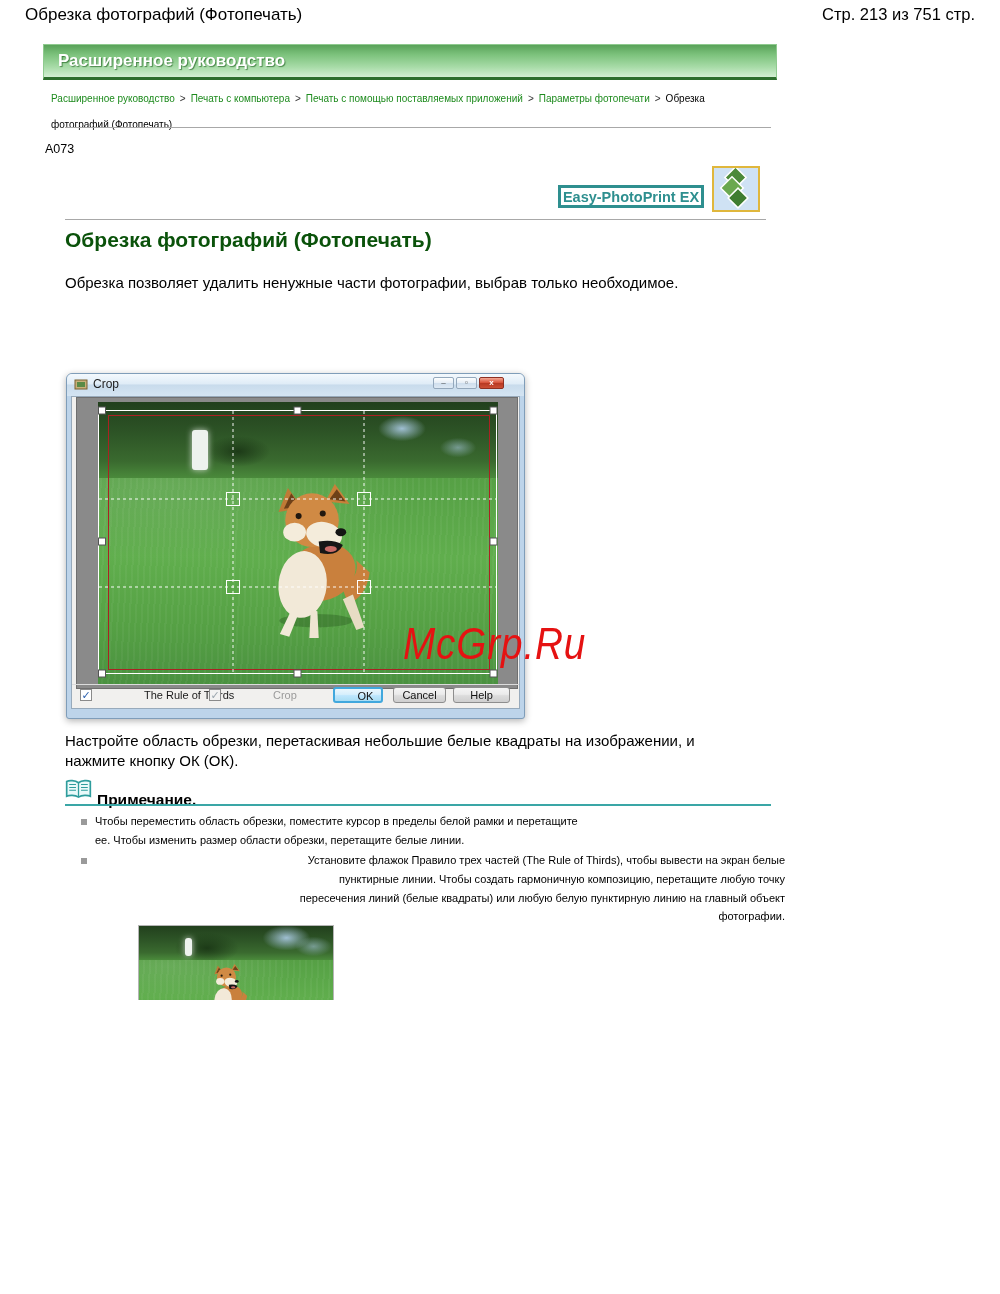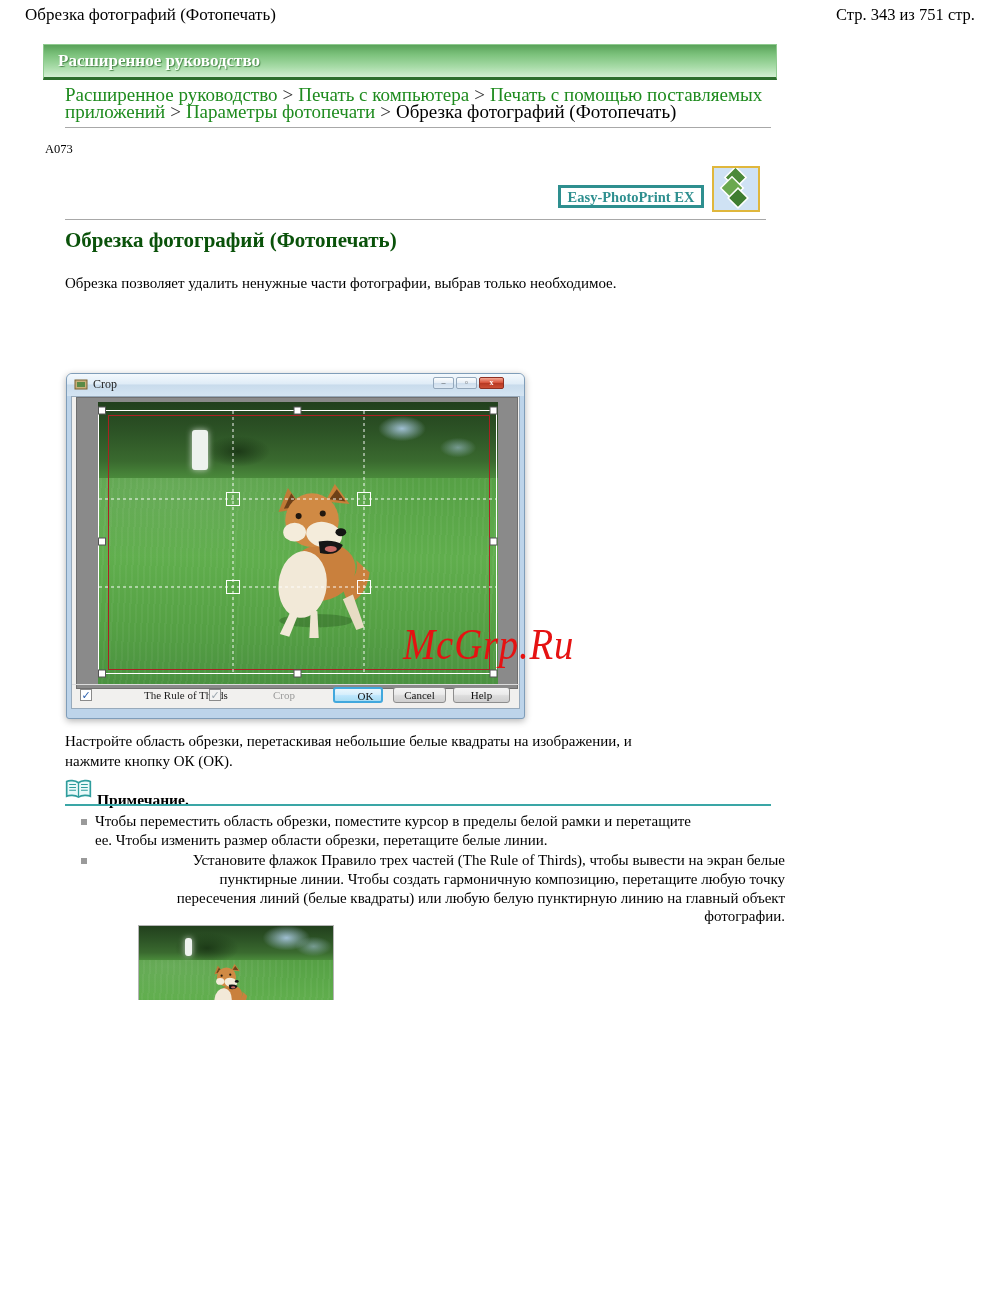--- a/index.html
+++ b/index.html
@@ -1,33 +1,33 @@
 <!DOCTYPE html>
 <html><head>
 <meta charset="utf-8">
 <style>
   html,body{margin:0;padding:0;background:#fff;}
   #page{position:relative;width:1000px;height:1000px;background:#fff;overflow:hidden;
-        font-family:Liberation Serif, serif;color:#000;}
+        font-family:Liberation Sans, sans-serif;color:#000;}
   .abs{position:absolute;}
   .preline{white-space:pre-line;}
 
   
   .hdr-left{left:25px;top:5px;font-size:17px;}
   .hdr-right{right:25px;top:5px;font-size:16.5px;}
 
   
   .banner{left:43px;top:44px;width:734px;height:36px;
     background:linear-gradient(180deg,#59a259 0%,#7cc27c 30%,#a9dca9 70%,#d4efd4 100%);
     border:1px solid #8fca8f;border-bottom:3px solid #2e6e2e;box-sizing:border-box;}
   .banner span{position:absolute;left:14px;top:6px;font-size:17px;font-weight:bold;color:#fff;
     text-shadow:1px 1px 1px rgba(0,70,0,.55);}
 
   
-  .crumbs{left:65px;top:86px;width:706px;font-size:19px;line-height:17px;}
+  .crumbs{left:51px;top:86px;width:706px;font-size:10px;line-height:26px;}
   .crumb{color:#1e8b1e;text-decoration:none;cursor:pointer;}
   .crumb.current{color:#000;cursor:default;}
   .crumb-sep{color:#333;margin:0 5px;}
 
   .rule{height:1px;background:#a8a8a8;}
   .rule-teal{height:2px;background:#3aa6a6;}
 
   .a-id{left:45px;top:142px;font-size:12.5px;}
 
   
@@ -89,21 +89,21 @@
     font-size:11px;text-align:center;line-height:14px;box-sizing:border-box;color:#111;}
   .dbtn.ok{border:2px solid #41a8dd;background:linear-gradient(180deg,#eaf6fd 0%,#d7effc 45%,#bee6fd 55%,#a9ddf3 100%);padding-left:15px;}
 
   
   .watermark{left:403px;top:618px;font-size:45px;font-style:italic;color:#e51212;
     transform:scaleX(.86);transform-origin:left top;letter-spacing:1px;z-index:30;}
 
   
   .note-head{left:65px;top:779px;}
   .note-title{position:absolute;left:32px;top:2px;font-size:15.5px;font-weight:bold;margin-top:10px;}
-  .bullets{left:80px;font-size:15px;}
+  .bullets{left:80px;font-size:11px;}
   .bullet-marker{position:absolute;left:1px;width:6px;height:6px;background:#9a9a9a;}
   .bullet-text{position:absolute;left:15px;top:0;width:690px;line-height:18.8px;}
 
   
   .figure{left:0;top:922px;width:1000px;height:300px;}
   .mini{border:1px solid #b5b5b5;box-sizing:border-box;}
   .arrow{position:absolute;}
 </style>
 </head>
 <body>
@@ -131,21 +131,21 @@
       <ellipse cx="149" cy="80" rx="8" ry="6" fill="#141414"></ellipse>
       <circle cx="86" cy="56" r="4.5" fill="#22180f"></circle>
       <circle cx="122" cy="52" r="4.5" fill="#22180f"></circle>
     </symbol>
     <symbol id="redarrow" viewBox="0 0 40 30">
       <path d="M2 10 H20 V2 L38 15 L20 28 V20 H2 Z" fill="#ea1414"></path>
     </symbol>
   </svg>
 
   <div class="abs hdr-left">Обрезка фотографий (Фотопечать)</div>
-  <div class="abs hdr-right">Стр. 343 из 751 стр.</div>
+  <div class="abs hdr-right">Стр. 213 из 751 стр.</div>
 
   <div class="abs banner">
     <span>Расширенное руководство</span>
   </div>
 
   <div class="abs crumbs">
     <span class="crumb">Расширенное руководство</span><span class="crumb-sep">&gt;</span><span class="crumb">Печать с компьютера</span><span class="crumb-sep">&gt;</span><span class="crumb">Печать с помощью поставляемых приложений</span><span class="crumb-sep">&gt;</span><span class="crumb">Параметры фотопечати</span><span class="crumb-sep">&gt;</span><span class="crumb current">Обрезка фотографий (Фотопечать)</span>
   </div>
 
   <div class="abs rule" style="left:65px;top:127px;width:706px;"></div>

